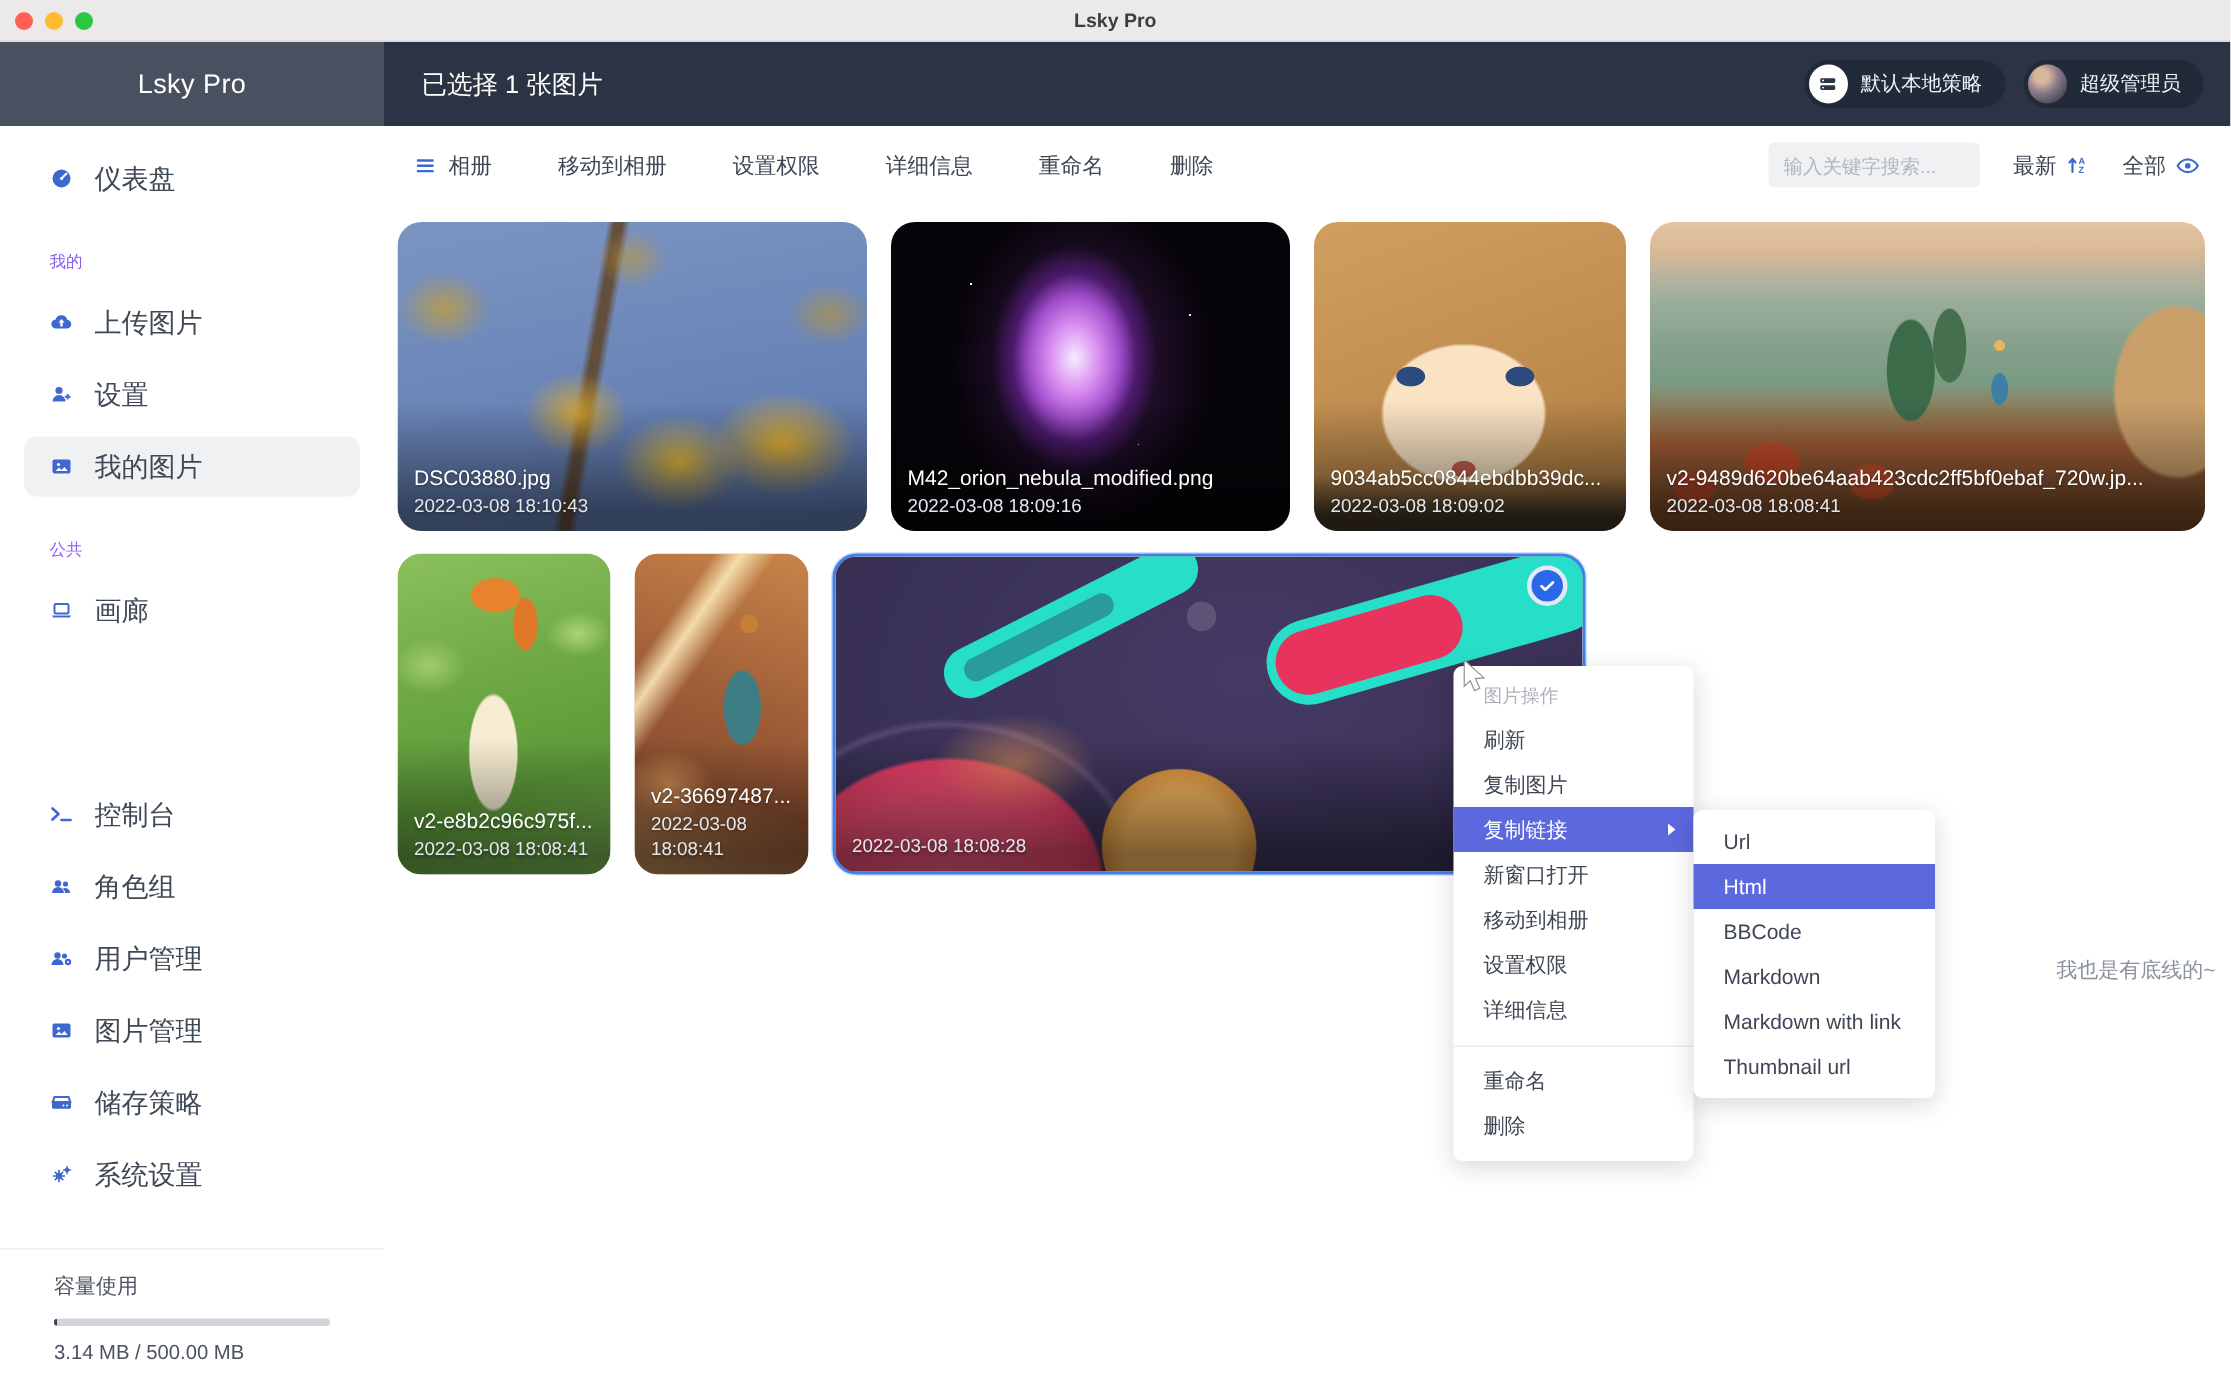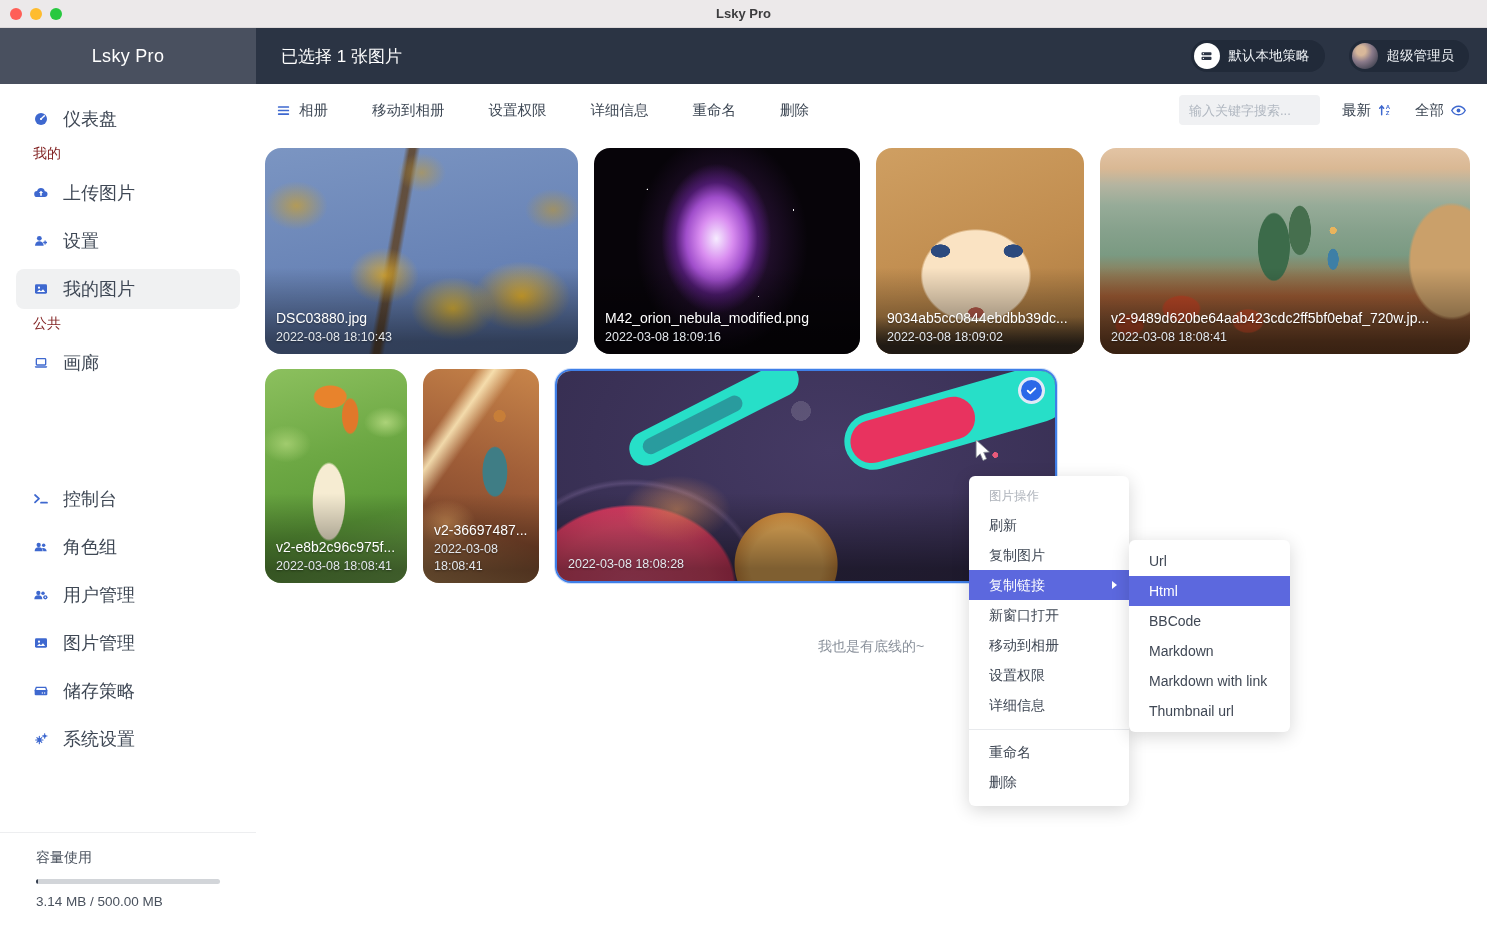--- a/index.html
+++ b/index.html
@@ -19,31 +19,31 @@
   .titlebar{height:28px;background:var(--titlebar-bg);display:flex;align-items:center;justify-content:center;position:relative;border-bottom:1px solid #dcd8d9}
   .traffic{position:absolute;left:10px;top:8px;display:flex;gap:8px}
   .light{width:12px;height:12px;border-radius:50%}
   .light.red{background:#ff5f57}.light.yellow{background:#febc2e}.light.green{background:#28c840}
   .titlebar-title{font-size:13px;color:#3c3c3e;font-weight:bold}
   
   .app-header{height:56px;display:flex}
   .brand{width:256px;background:var(--sidebar-header);color:#fff;display:flex;align-items:center;justify-content:center;font-size:18px;letter-spacing:.3px}
   .header-main{flex:1;background:var(--header-dark);display:flex;align-items:center;padding:0 18px 0 25px}
   .selection-title{color:#fff;font-size:17px}
-  .header-right{margin-left:auto;display:flex;align-items:center;gap:24px}
+  .header-right{margin-left:auto;display:flex;align-items:center;gap:12px}
   .pill{height:32px;border-radius:16px;background:#212a39;display:flex;align-items:center;gap:9px;padding:0 15px 0 3px;color:#eef1f5;font-size:13.5px;cursor:pointer}
   .pill-circle{width:26px;height:26px;border-radius:50%;background:#fff;display:flex;align-items:center;justify-content:center}
   .avatar{width:26px;height:26px;border-radius:50%;background:radial-gradient(circle at 35% 30%,#d8b89a 18%,#8a7a8a 45%,#4a4a58 78%,#30303c)}
   
   .app-body{display:flex;height:843px}
   .sidebar{width:256px;background:#fff;display:flex;flex-direction:column}
   .nav-item{height:40px;margin:4px 16px;border-radius:8px;display:flex;align-items:center;gap:14px;padding-left:17px;font-size:18px;color:#3f4855;cursor:pointer}
   .nav-item.first{margin-top:15px}
   .nav-item.active{background:#f0f1f2}
-  .nav-section{margin:0 0 6px 33px;font-size:14px;color:#7f1d1d;height:20px;line-height:20px}
+  .nav-section{margin:22px 0 6px 33px;font-size:11px;color:#8b5cf6;height:20px;line-height:20px}
   .nav-spacer{height:88px}
   .icn{width:16px;height:16px;flex:none;color:var(--accent-blue)}
   .sidebar-bottom{margin-top:auto;border-top:1px solid #edeef0;padding:16px 36px 18px}
   .cap-label{font-size:14px;color:#4a525e;height:18px}
   .progress{height:5px;border-radius:3px;background:#d2d5d9;margin:12px 0 10px;overflow:hidden}
   .progress-fill{height:100%;background:#353f4f;border-radius:3px;width:1%}
   .cap-usage{font-size:13.5px;color:#4a525e}
   
   .main{flex:1;background:#fff;position:relative}
   .toolbar{height:52px;display:flex;align-items:center;padding:0 20px}
@@ -57,21 +57,21 @@
   .g-row{display:flex;gap:16px;margin-bottom:15px}
   .card{position:relative;border-radius:16px;overflow:hidden;height:206px;cursor:pointer;flex:none}
   .g-row2 .card{height:214px}
   .card .art{position:absolute;inset:0}
   .card .shade{position:absolute;inset:0;background:linear-gradient(180deg,rgba(0,0,0,0) 58%,rgba(0,0,0,.48) 94%)}
   .card .info{position:absolute;left:11px;right:8px;bottom:8px;color:#fff}
   .card .name{font-size:14px;white-space:nowrap;overflow:hidden;text-shadow:0 1px 2px rgba(0,0,0,.4)}
   .card .date{font-size:12.5px;color:#e3e7ec;margin-top:3px;line-height:1.35;text-shadow:0 1px 2px rgba(0,0,0,.4)}
   .card.selected{border:2px solid var(--selected-border);box-shadow:0 0 0 1px rgba(63,127,232,.25)}
   .badge{position:absolute;top:6px;right:10px;width:27px;height:27px;border-radius:50%;background:#2a68e8;border:3px solid #e2e9f7;display:flex;align-items:center;justify-content:center}
-  .end-text{text-align:center;color:#8b929c;font-size:14px;margin-top:55px}
+  .end-text{text-align:right;color:#8b929c;font-size:14px;margin-top:55px}
   
   .img-flowers{background:
     radial-gradient(ellipse 70px 50px at 82% 72%,rgba(232,178,40,.95),rgba(232,178,40,0) 70%),
     radial-gradient(ellipse 60px 45px at 60% 78%,rgba(240,192,48,.9),rgba(240,192,48,0) 70%),
     radial-gradient(ellipse 50px 40px at 38% 62%,rgba(222,170,42,.85),rgba(222,170,42,0) 70%),
     radial-gradient(ellipse 45px 35px at 10% 28%,rgba(205,160,45,.7),rgba(205,160,45,0) 70%),
     radial-gradient(ellipse 40px 30px at 92% 30%,rgba(190,150,50,.6),rgba(190,150,50,0) 70%),
     radial-gradient(ellipse 35px 28px at 50% 12%,rgba(200,155,45,.55),rgba(200,155,45,0) 70%),
     linear-gradient(100deg,rgba(95,68,40,0) 40%,rgba(95,68,40,.85) 41.5%,rgba(95,68,40,.85) 43%,rgba(95,68,40,0) 44.5%),
     linear-gradient(170deg,#7b95c2,#6782b5 60%,#5a73a5)}
@@ -119,21 +119,21 @@
     radial-gradient(ellipse 80px 50px at 24% 66%,rgba(245,160,90,.55),rgba(245,160,90,0) 68%),
     radial-gradient(ellipse 175px 138px at 15% 103%,#ef5b84 0%,#e74a6e 45%,#db3c64 58%,rgba(219,60,100,0) 60%),
     radial-gradient(ellipse 215px 178px at 15% 103%,rgba(255,255,255,0) 56.5%,rgba(180,150,210,.22) 58.5%,rgba(255,255,255,0) 61%),
     radial-gradient(ellipse 430px 290px at 55% 38%,#453a64 0%,#3a3156 55%,#322a4b 100%)}
   .comet{position:absolute;background:#27dfc8}
   .comet1{left:64px;top:26px;width:186px;height:34px;border-radius:17px;transform:rotate(-27deg)}
   .comet1::after{content:"";position:absolute;left:14px;top:9px;width:110px;height:16px;border-radius:8px;background:rgba(45,45,90,.38)}
   .comet2{left:284px;top:18px;width:230px;height:57px;border-radius:29px;transform:rotate(-16deg)}
   .comet2::after{content:"";position:absolute;left:6px;top:7px;width:128px;height:43px;border-radius:22px;background:#e8335f}
   
-  .context-menu{position:absolute;left:969px;top:476px;width:160px;background:#fff;border-radius:6px;box-shadow:0 4px 18px rgba(0,0,0,.16);padding:7px 0 9px;z-index:50}
+  .context-menu{position:absolute;left:969px;top:444px;width:160px;background:#fff;border-radius:6px;box-shadow:0 4px 18px rgba(0,0,0,.16);padding:7px 0 9px;z-index:50}
   .menu-title{padding:5px 0 5px 20px;font-size:12.5px;color:#adb2ba}
   .menu-item{height:30px;line-height:30px;padding-left:20px;font-size:14px;color:#3f4754;position:relative;cursor:pointer}
   .menu-item.highlight{background:var(--menu-highlight);color:#fff}
   .submenu-arrow{position:absolute;right:12px;top:50%;margin-top:-4px;width:0;height:0;border-left:5px solid #fff;border-top:4px solid transparent;border-bottom:4px solid transparent}
   .menu-divider{height:1px;background:#e8eaed;margin:9px 0 7px}
   .submenu{position:absolute;left:1129px;top:540px;width:161px;background:#fff;border-radius:6px;box-shadow:0 4px 18px rgba(0,0,0,.16);padding:6px 0;z-index:51}
   .cursor{position:absolute;left:974px;top:440px;z-index:60;pointer-events:none}
 </style>
 </head>
 <body>

